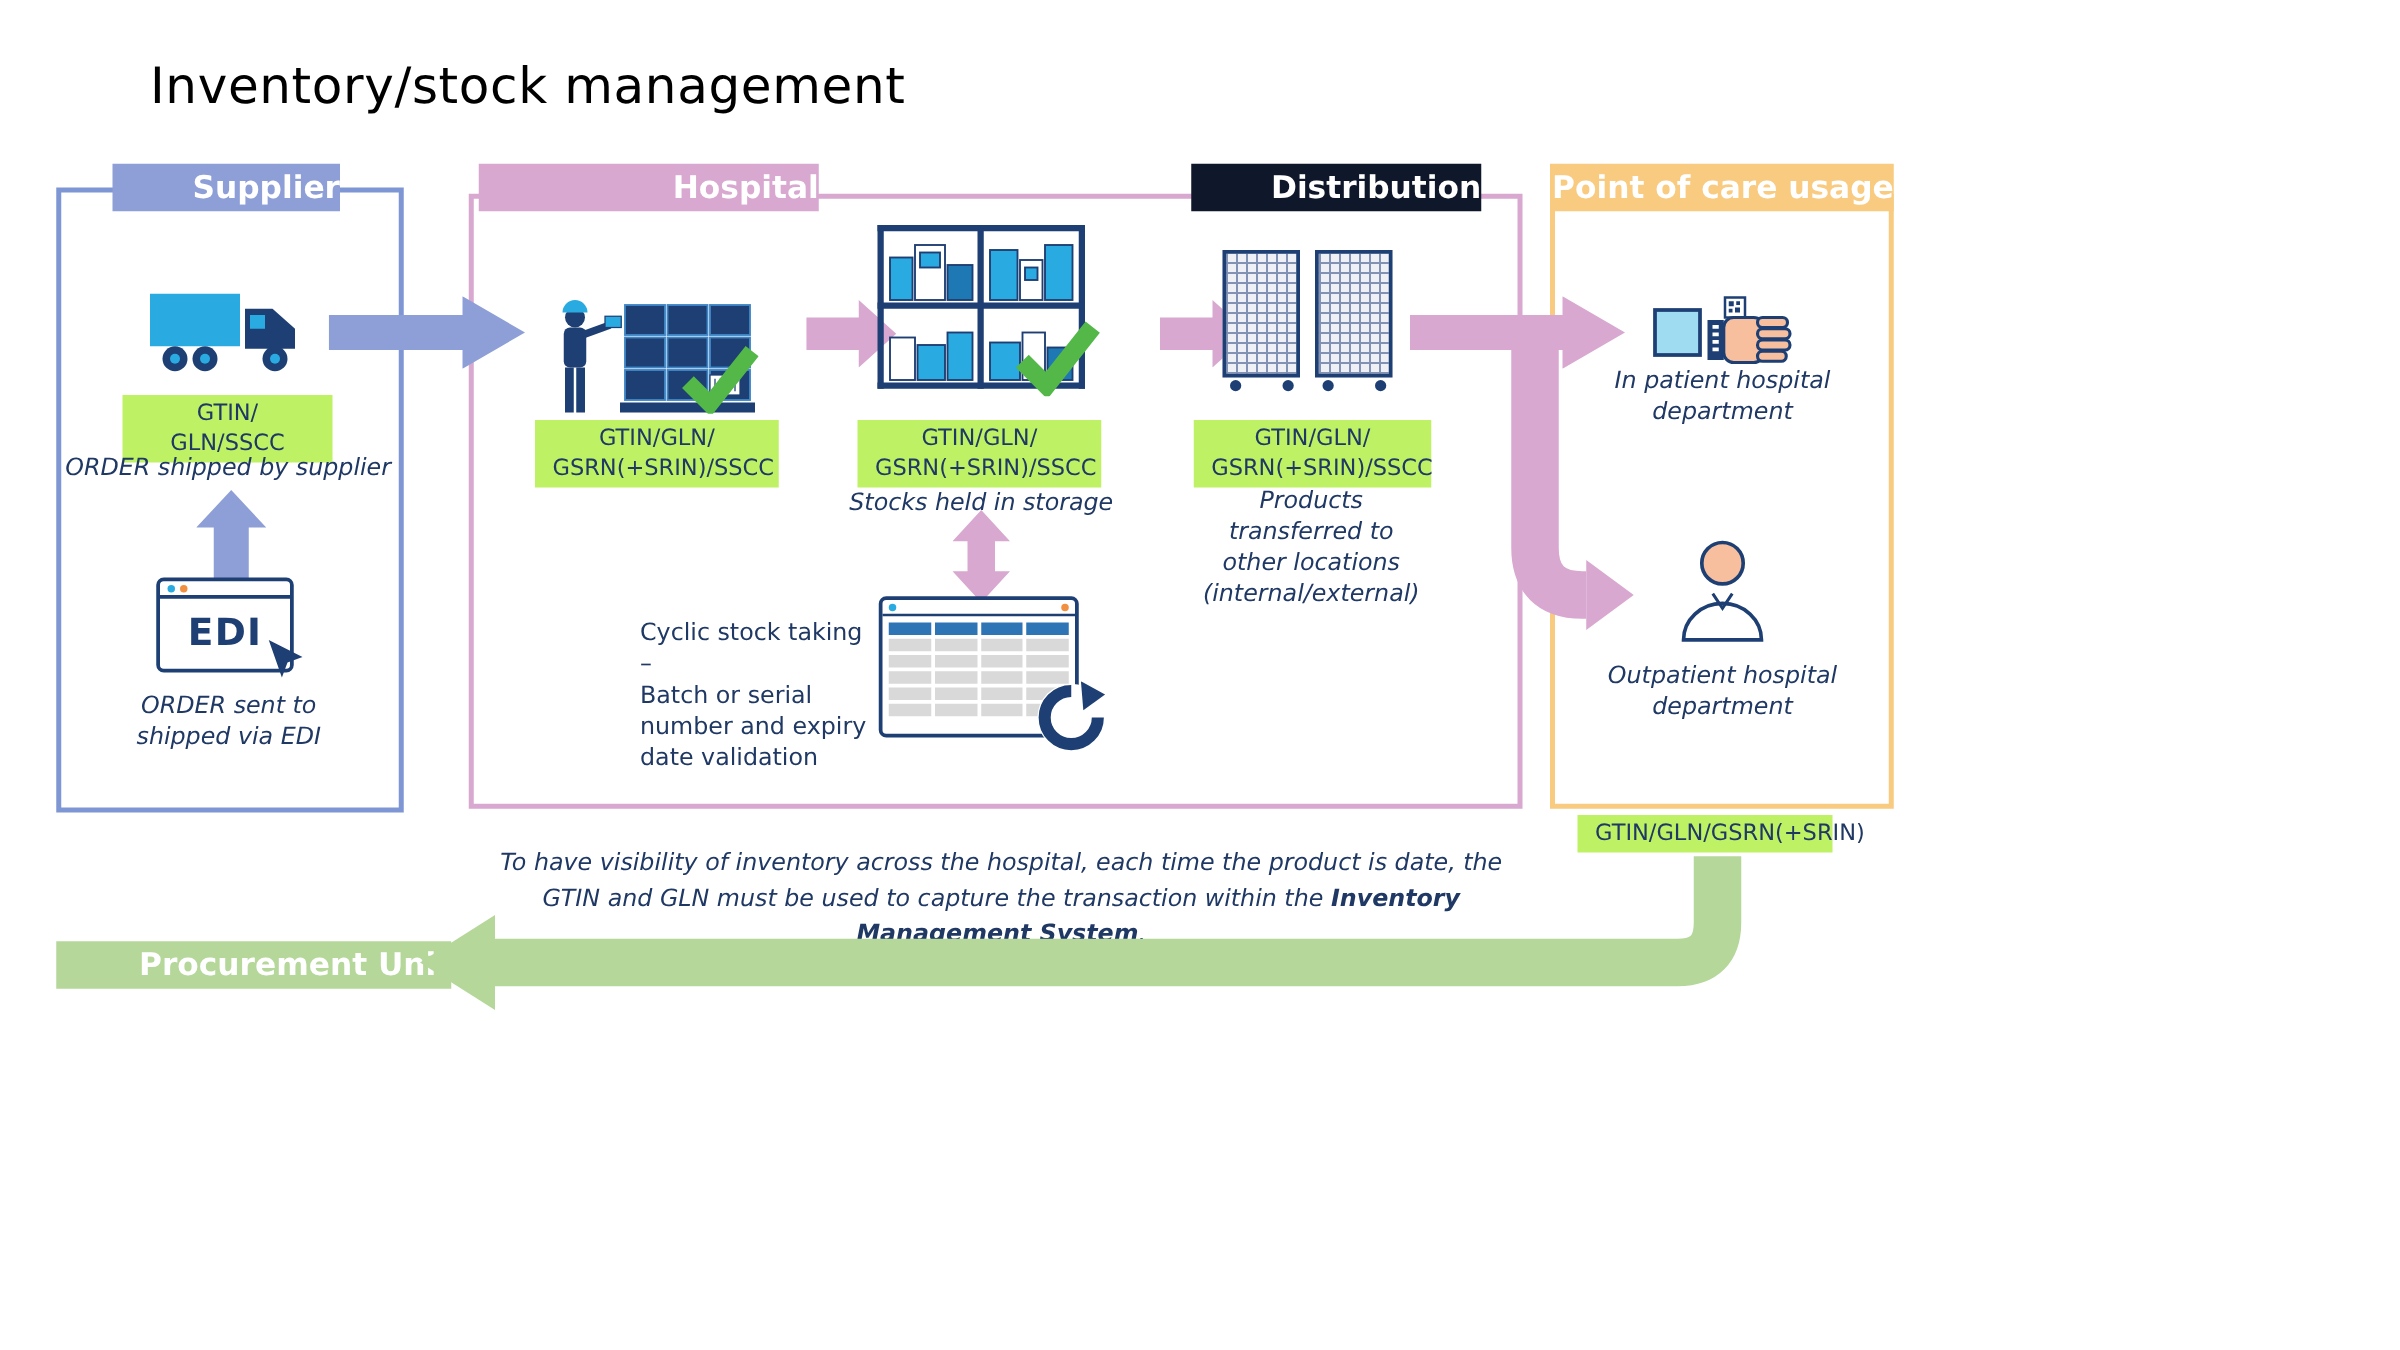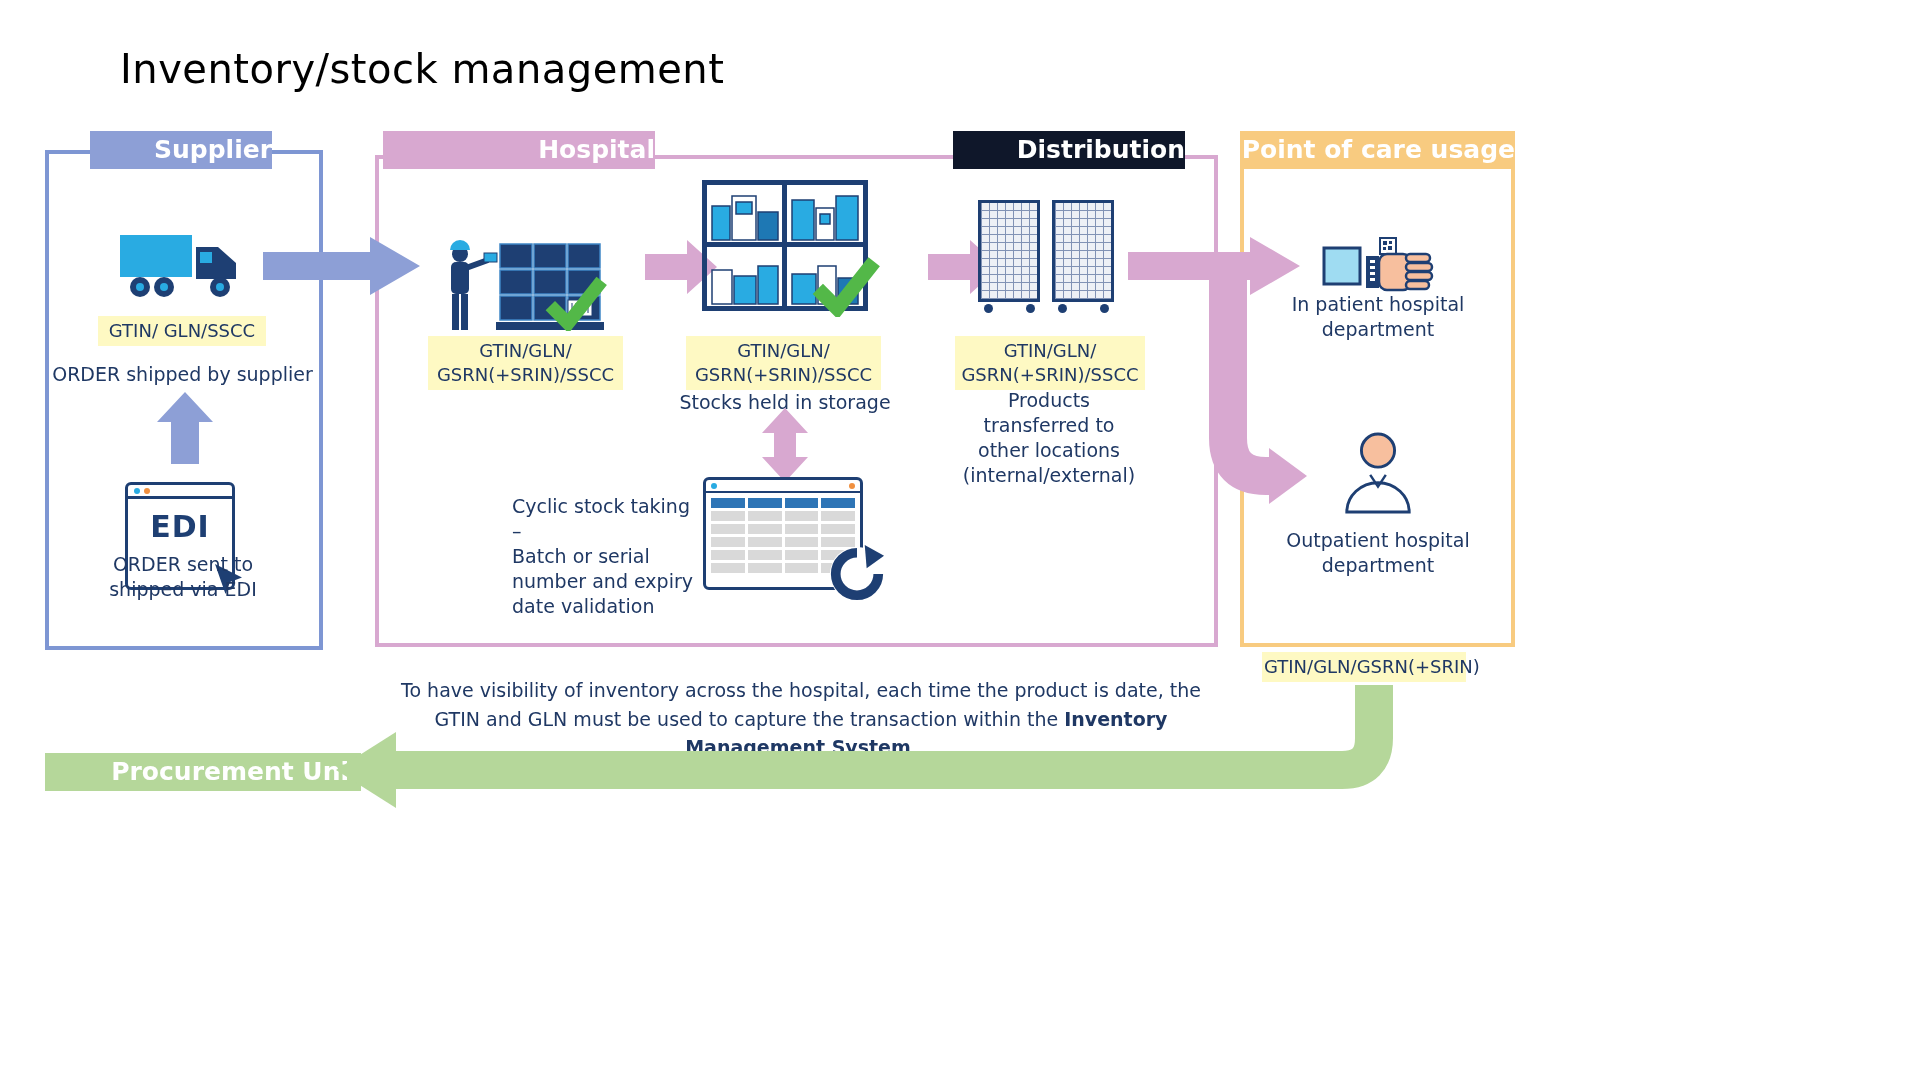--- a/index.html
+++ b/index.html
@@ -15,30 +15,30 @@
   .care-box      { left:1240px;top:155px; width:275px; height:492px; border:4px solid #f8cb80; }
 
   .hdr { position:absolute; height:38px; line-height:38px; text-align:right; color:#fff;
          font-size:25px; font-weight:bold; }
   .supplier-hdr    { left:90px;  top:131px; width:182px; background:#8d9fd6; }
   .warehouse-hdr   { left:383px; top:131px; width:272px; background:#d8a8d0; }
   .distribution-hdr{ left:953px; top:131px; width:232px; background:#0f172a; }
   .care-hdr        { left:1240px;top:131px; width:275px; background:#f8cb80; }
   .procurement-hdr { left:45px;  top:753px; width:316px; background:#b5d79a; }
 
-  .ylabel { position:absolute; background:#fef9c3; color:#1f3864; text-align:center;
-            font-size:18px; line-height:24px; padding:3px 2px; white-space:pre-line; }
+  .ylabel { position:absolute; background:#bef264; color:#1f3864; text-align:center;
+            font-size:18px; line-height:24px; padding:3px 14px; white-space:pre-line; }
   .txt { position:absolute; color:#1f3864; font-size:19px; line-height:1.32; }
-  .center { text-align:center; }
+  .center { text-align:center;font-style:italic; }
   .pre { white-space:pre-line; }
   .abs { position:absolute; }
 
   
-  .edi { position:absolute; left:125px; top:462px; width:110px; height:108px;
-         border:3px solid #1e3f73; border-radius:6px; background:#fff;margin-top:20px; }
+  .edi { position:absolute; left:125px; top:462px; width:110px; height:76px;
+         border:3px solid #1e3f73; border-radius:6px; background:#fff; }
   .edi-bar { height:14px; border-bottom:3px solid #1e3f73; position:relative; }
   .edi-bar .dot { position:absolute; width:6px; height:6px; border-radius:50%; top:3px; }
   .dot-blue { left:6px;  background:#29abe2; }
   .dot-orange { left:16px; background:#f09040; }
   .edi-text { text-align:center; font-size:30px; font-weight:bold; color:#1e3f73;
               letter-spacing:1px; margin-top:10px; }
   .edi-cursor { position:absolute; right:-16px; bottom:-10px; width:36px; height:36px; }
 
   
   .sheet { position:absolute; left:703px; top:477px; width:160px; height:113px;

